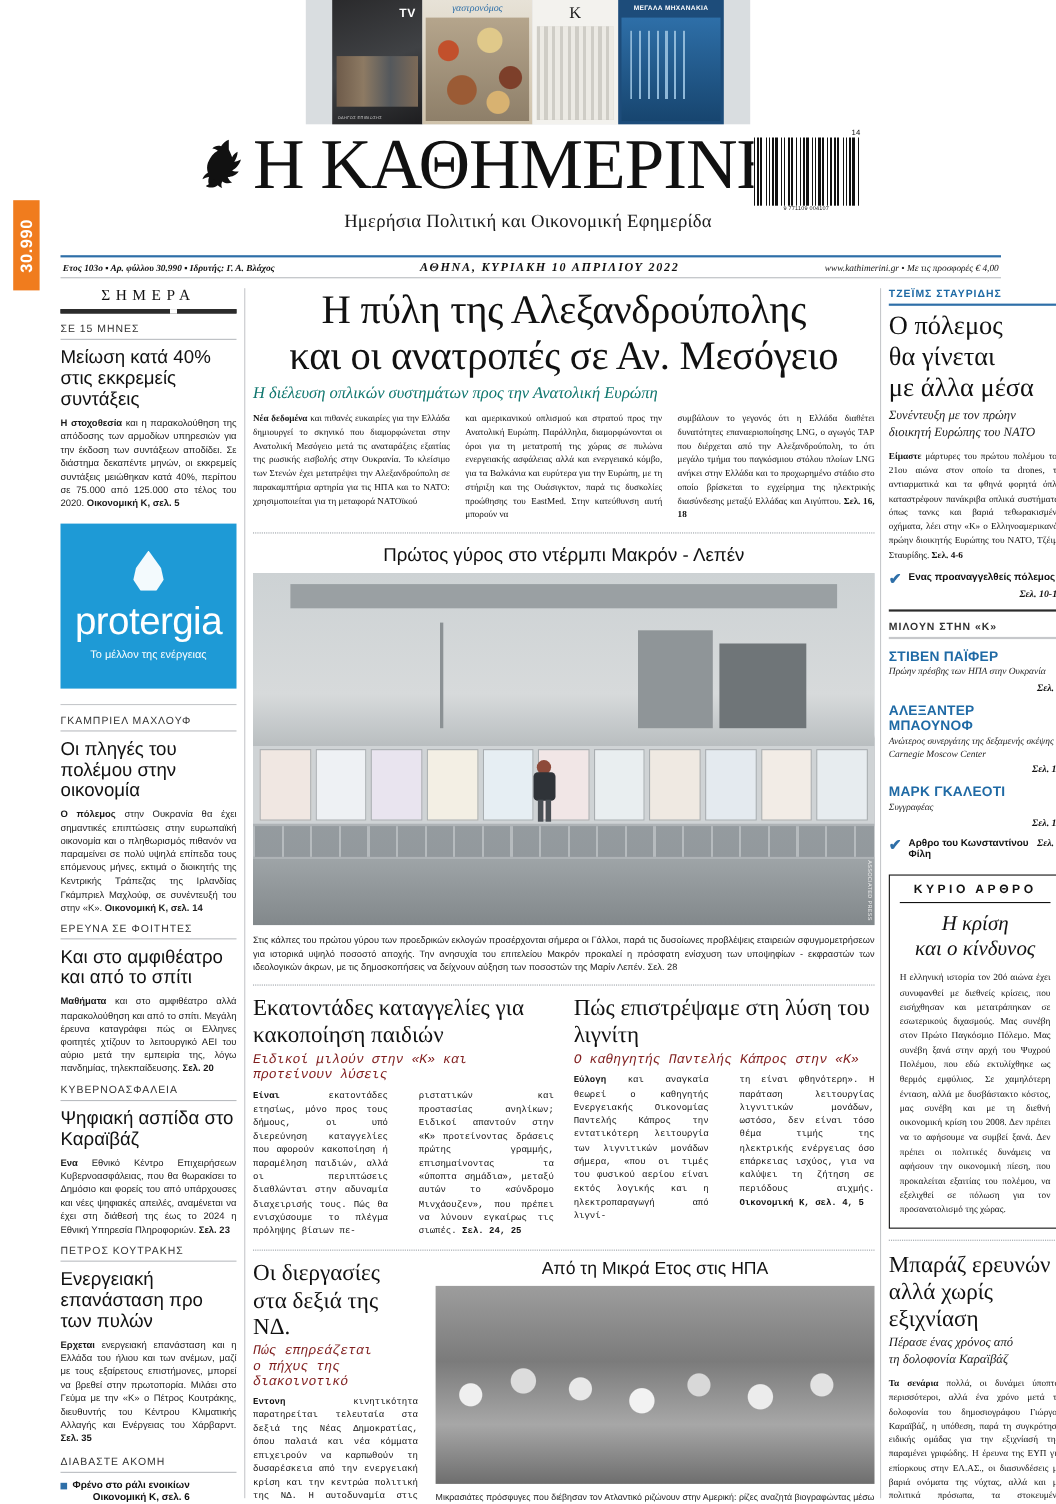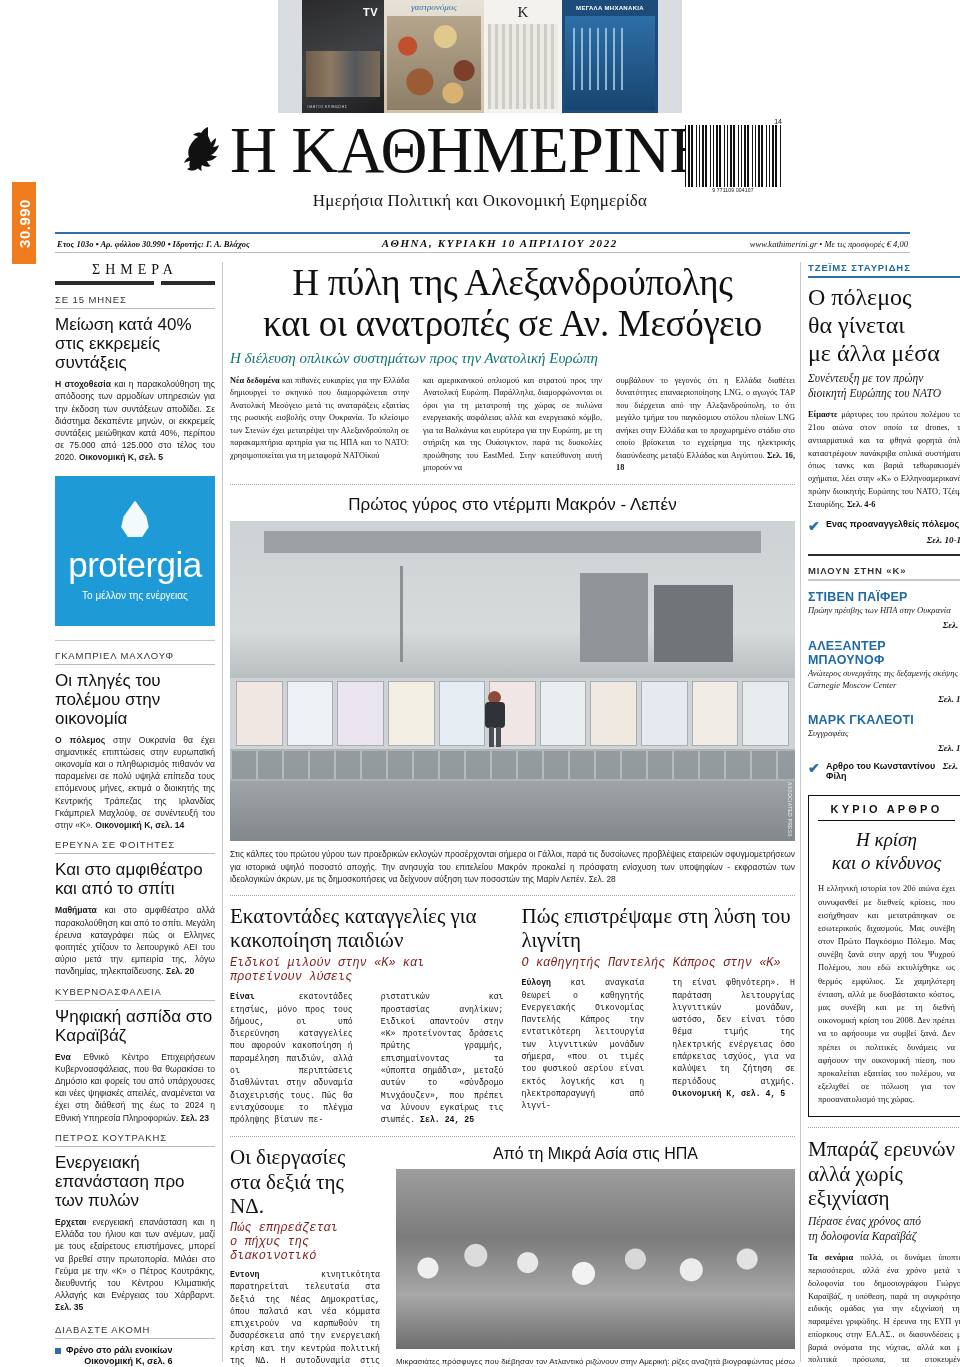--- a/index.html
+++ b/index.html
@@ -385,21 +385,21 @@
       <div style="display:flex; gap:16px;">
         <div style="width:150px;">
           <div class="ser-h">Οι διεργασίες στα δεξιά της ΝΔ.</div>
           <div class="ser-sub" style="margin:3px 0 6px;">
             <span>Πώς επηρεάζεται</span><br>
             <span>ο πήχυς της διακοινοτικό</span>
           </div>
           <div class="ser-body" style="display:block;"><b>Εντονη</b><span> κινητικότητα παρατηρείται τελευταία στα δεξιά της Νέας Δημοκρατίας, όπου παλαιά και νέα κόμματα επιχειρούν να καρπωθούν τη δυσαρέσκεια από την ενεργειακή κρίση και την κεντρώα πολιτική της ΝΔ. Η αυτοδυναμία στις επόμενες κάλπες εξαρτάται και από την πορεία των συγκεκριμένων σχηματισμών, καθώς το ποσοστό των εκτός Βουλής κομμάτων ορίζει τον εκλογικό πήχυ για την επίτευξη του στόχου των 151 βουλευτών. </span><b>Σελ. 16</b></div>
         </div>
         <div style="flex:1;">
-          <div class="center-kicker" style="font-size:16px;padding-top:0;">Από τη Μικρά Ασία στις ΗΠΑ</div>
+          <div class="center-kicker" style="font-size:16px;padding-top:0;">Από τη Μικρά Ετος στις ΗΠΑ</div>
           <div class="photo-asia"></div>
           <div class="cap-body" style="font-size:8px;"><b>Μικρασιάτες</b><span> πρόσφυγες που διέβησαν τον Ατλαντικό ριζώνουν στην Αμερική: ρίζες αναζητά βιογραφώντας μέσω μιας συγκινητικής έρευνας τον τρωικό επιβαίνει, αλλά και τις ιστορίες της μιας Ελλάδας από φωτογραφία, κοντεψέλπιστους τους Μαριμφριανό Λος Αντζέλες το 1928. Επίσης, η «Κ» παρουσιάζει το αφιέρωμα «Ζαν Μίλτον, ο κινηματογραφιστής» και τη συζήτηση για το διακοινοτικό δύναμιν των ανθρώπων του βίαιου κατεργεμμού. </span><b>Σελ. 26, 27</b></div>
         </div>
       </div>
     </div>
 
     <div class="col-right">
       <div>
         <div class="kicker blue">ΤΖΕΪΜΣ ΣΤΑΥΡΙΔΗΣ</div>
         <div class="rc-h">Ο πόλεμος</div>

